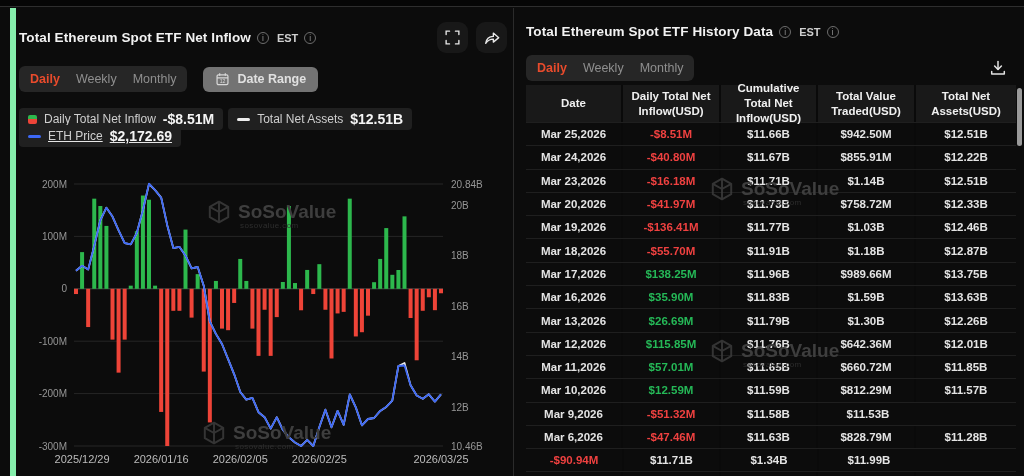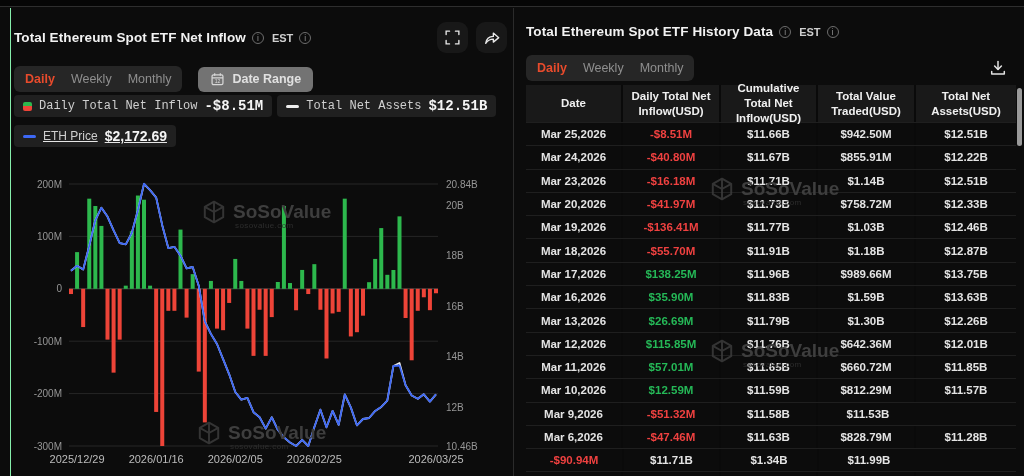--- a/index.html
+++ b/index.html
@@ -1,20 +1,20 @@
 <!DOCTYPE html>
 <html><head>
 <meta charset="utf-8">
 <style>
   * { margin:0; padding:0; box-sizing:border-box; }
   html,body { width:1024px; height:476px; overflow:hidden; }
   body { background:#0c0c0c; font-family:"Liberation Sans", sans-serif; color:#e6e6e6; position:relative; }
   .topstrip { position:absolute; top:0; left:0; width:1024px; height:7px; background:#060606; border-bottom:1px solid #2e2e2e; }
   .panel { position:absolute; top:8px; height:468px; overflow:hidden; }
-  #left-panel { left:10px; width:503px; border-left:1px solid #86efac; }
+  #left-panel { left:10px; width:503px; border-left:6px solid #86efac; }
   #right-panel { left:513px; width:511px; border-left:1px solid #2b2b2b; }
 
   .p-header { position:absolute; top:14px; left:3px; right:6px; display:flex; align-items:center; }
   #right-panel .p-header { left:12px; top:16px; }
   .p-title { font-size:13.5px; font-weight:700; color:#f2f2f2; letter-spacing:.1px; }
   .inf { width:12px; height:12px; border:1px solid #6d6d6d; border-radius:50%; color:#8f8f8f;
          display:inline-flex; align-items:center; justify-content:center; font-size:8.5px; margin-left:6px; flex:none; }
   .inf::before { content:"i"; }
   .est { font-size:11px; font-weight:700; color:#cfcfcf; margin-left:8px; }
 
@@ -23,21 +23,21 @@
 
   .tabs-row { position:absolute; display:flex; gap:16px; align-items:center; }
   #left-panel .tabs-row { top:58px; left:3px; }
   #right-panel .tabs-row { top:47px; left:12px; }
   .tab-pill { background:#262626; border-radius:6px; padding:6px 11px; display:flex; gap:16px; align-items:center; }
   .tab { font-size:12.5px; color:#8f8f8f; cursor:pointer; }
   .tab.active { color:#e84b2c; font-weight:700; }
   .range-pill { background:#737373; border-radius:6px; padding:5px 12px; display:flex; gap:7px; align-items:center; cursor:pointer; }
   .range-label { font-size:12.5px; font-weight:700; color:#e0e0e0; }
 
-  .legend1 { position:absolute; top:87px; left:3px; display:flex; gap:5px;font-family:Liberation Mono, monospace; }
+  .legend1 { position:absolute; top:100px; left:3px; display:flex; gap:5px; }
   .legend2 { position:absolute; top:117px; left:3px; display:flex;text-decoration:underline; }
   .leg-pill { background:#202020; border-radius:4px; padding:3px 9px; display:inline-flex; gap:7px; align-items:center; cursor:pointer; }
   .leg-label { font-size:12px; color:#cfcfcf; }
   .leg-val { font-size:14px; font-weight:700; color:#f5f5f5; }
   .splitsq { width:9px; height:9px; border-radius:2px; overflow:hidden; flex:none; }
   .splitsq div { height:50%; }
   .dash { width:13px; height:3px; border-radius:2px; flex:none; }
 
   #chart-svg { position:absolute; top:162px; left:0; }
   .ax  { fill:#969696; font-size:10px; font-family:"Liberation Sans", sans-serif; }

